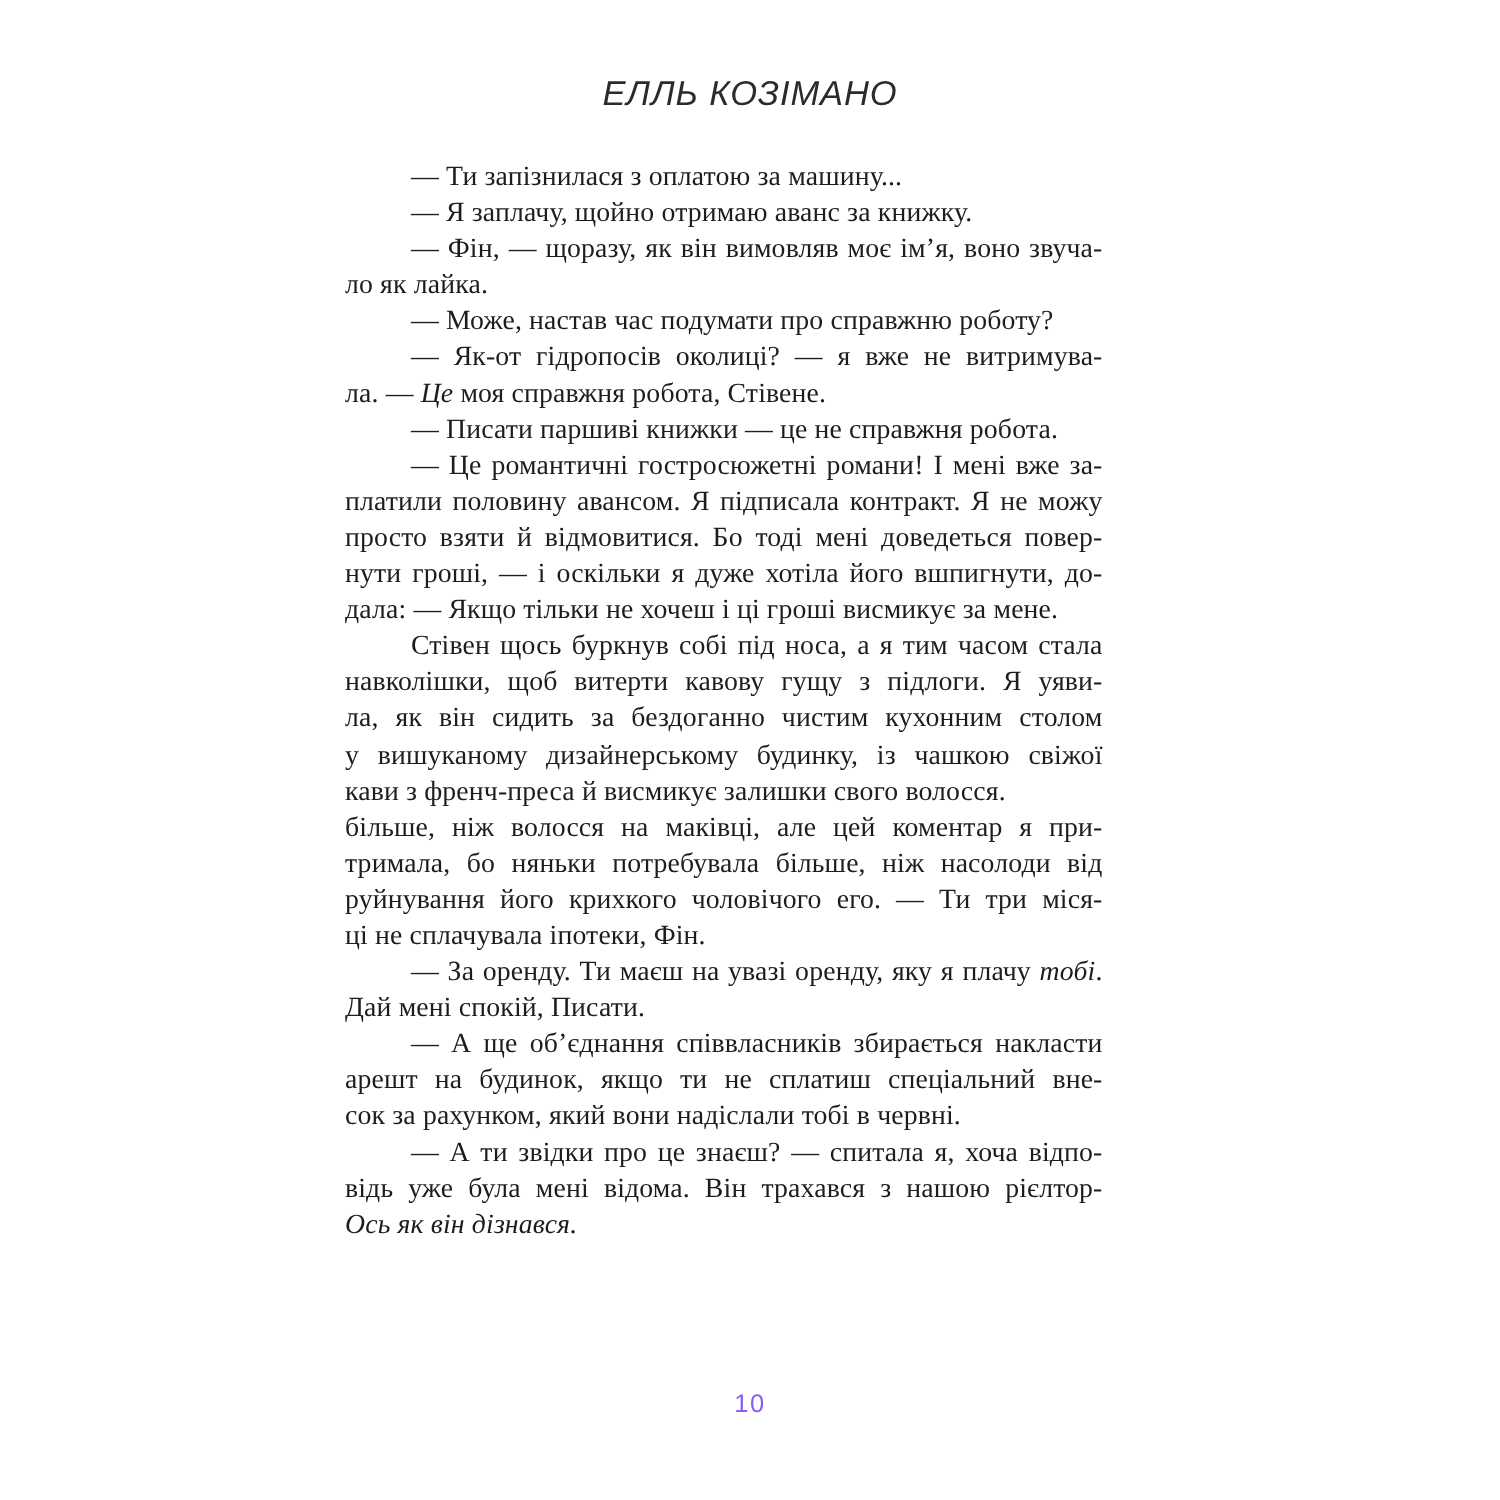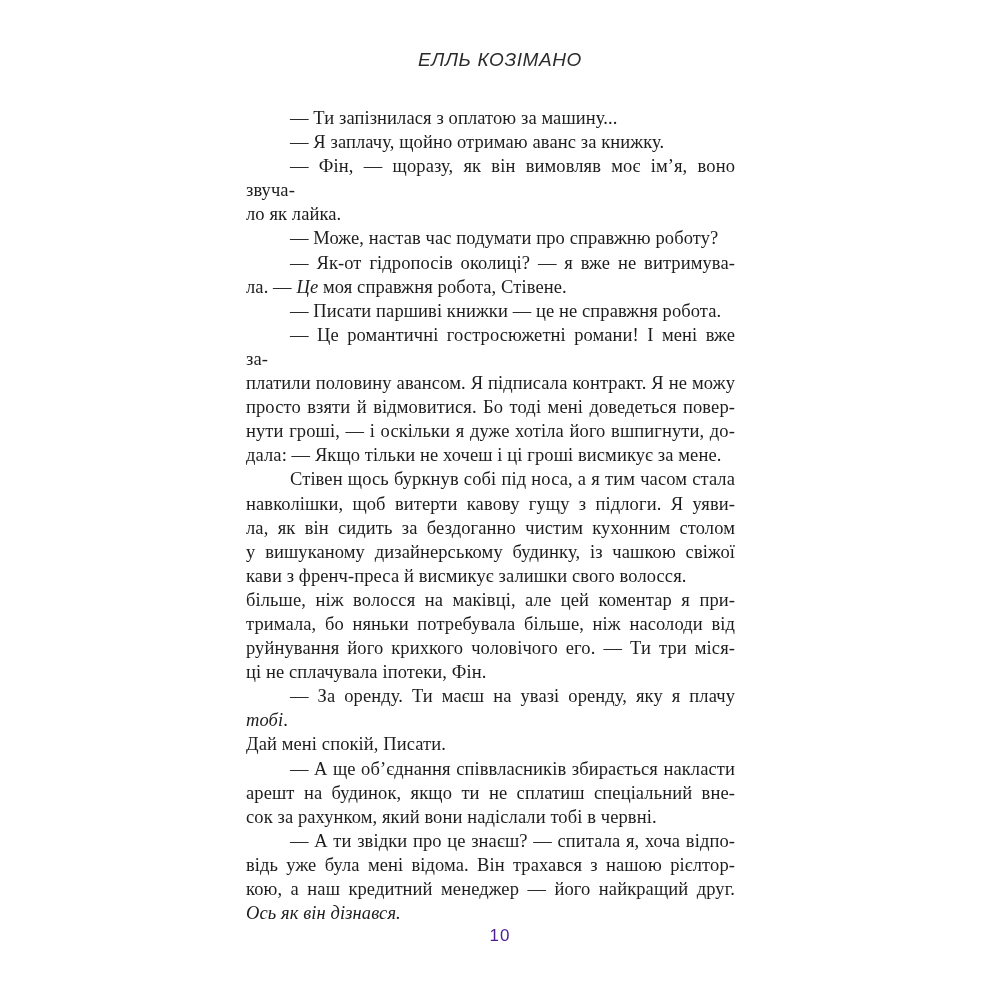--- a/index.html
+++ b/index.html
@@ -13,47 +13,47 @@
     overflow: hidden;
   }
   .running-header {
     position: absolute;
     top: 49px;
     left: 0;
     width: 100%;
     text-align: center;
     font-family: "Liberation Sans", sans-serif;
     font-style: italic;
-    font-size: 19px;
+    font-size: 23px;
     letter-spacing: 0.6px;
     color: #2b2b2b;
   }
   .body-text {
     position: absolute;
     left: 230px;
     top: 106px;
     width: 505px;
     font-size: 18.5px;
     line-height: 24.1px;
     letter-spacing: 0.1px;
   }
-  .line { text-align: left; margin-left: 16px; }
+  .line { text-align: left; }
   .line.ind { text-indent: 44px; }
   .line.just { text-align: justify; text-align-last: justify; }
   .it { font-style: italic; }
   .page-number {
     position: absolute;
     top: 926px;
     left: 0;
     width: 100%;
     text-align: center;
     font-family: "Liberation Sans", sans-serif;
     font-size: 17px;
     letter-spacing: 1px;
-    color: #4c1d95;
+    color: #8b5cf6;
   }
 </style>
 </head>
 <body>
 
 <div class="page">
   <div class="running-header">ЕЛЛЬ КОЗІМАНО</div>
 
   <div class="body-text">
       <div class="line ind"><span>— Ти запізнилася з оплатою за машину...</span></div>
@@ -78,18 +78,17 @@
       <div class="line just"><span>тримала, бо няньки потребувала більше, ніж насолоди від</span></div>
       <div class="line just"><span>руйнування його крихкого чоловічого его. — Ти три міся-</span></div>
       <div class="line"><span>ці не сплачувала іпотеки, Фін.</span></div>
       <div class="line ind just"><span>— За оренду. Ти маєш на увазі оренду, яку я плачу </span><span class="it">тобі</span><span>.</span></div>
       <div class="line"><span>Дай мені спокій, Писати.</span></div>
       <div class="line ind just"><span>— А ще об’єднання співвласників збирається накласти</span></div>
       <div class="line just"><span>арешт на будинок, якщо ти не сплатиш спеціальний вне-</span></div>
       <div class="line"><span>сок за рахунком, який вони надіслали тобі в червні.</span></div>
       <div class="line ind just"><span>— А ти звідки про це знаєш? — спитала я, хоча відпо-</span></div>
       <div class="line just"><span>відь уже була мені відома. Він трахався з нашою рієлтор-</span></div>
-      <div class="line just"><span>кою, а наш кредитний менеджер — його найкращий друг.</span></div>
       <div class="line"><span class="it">Ось як він дізнався.</span></div>
     </div>
 
   <div class="page-number">10</div>
 </div>
 
 </body></html>

